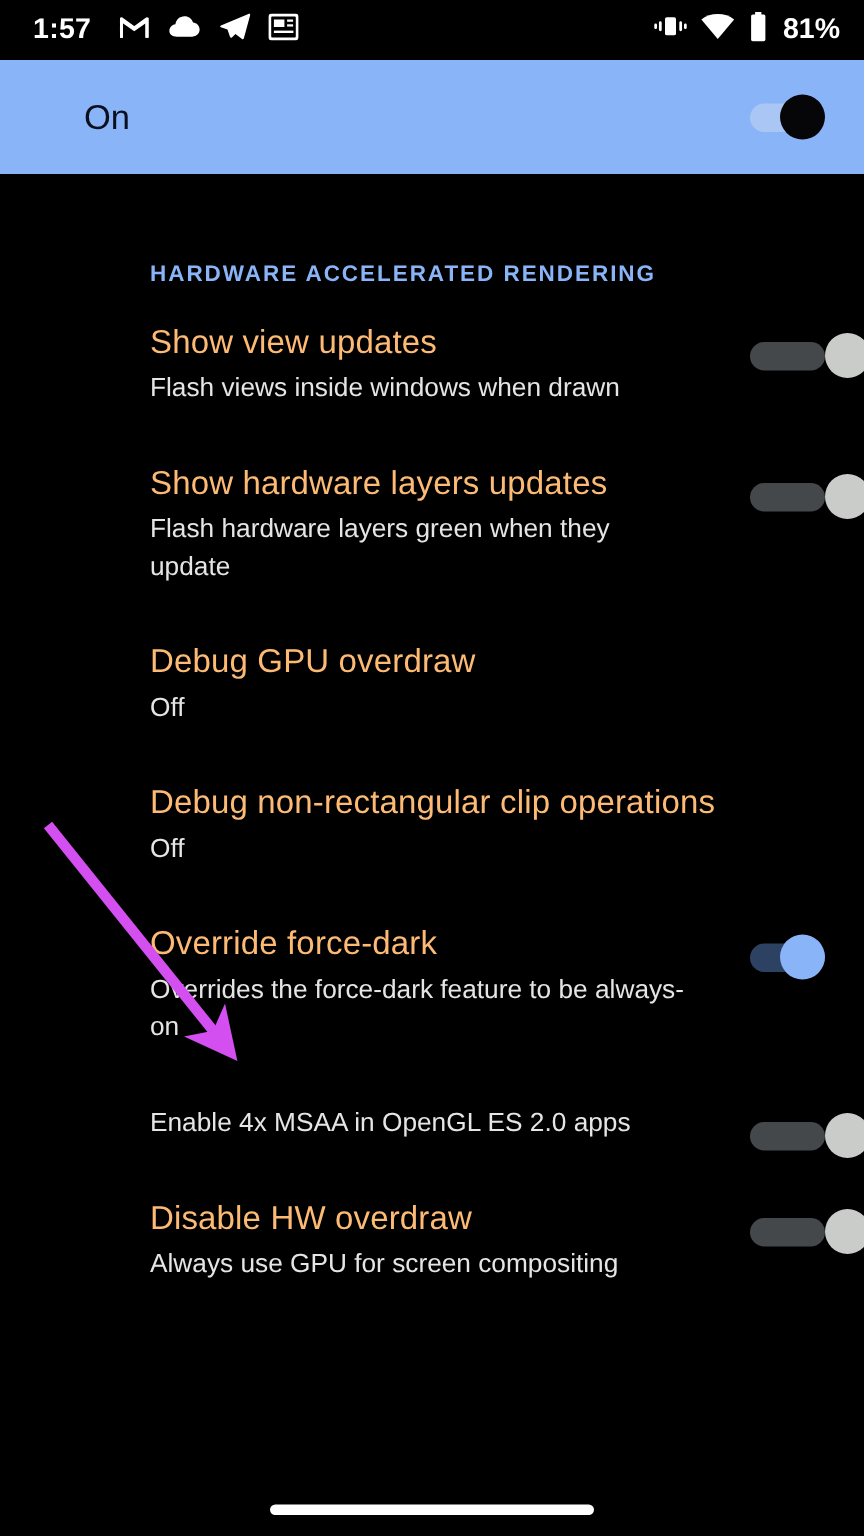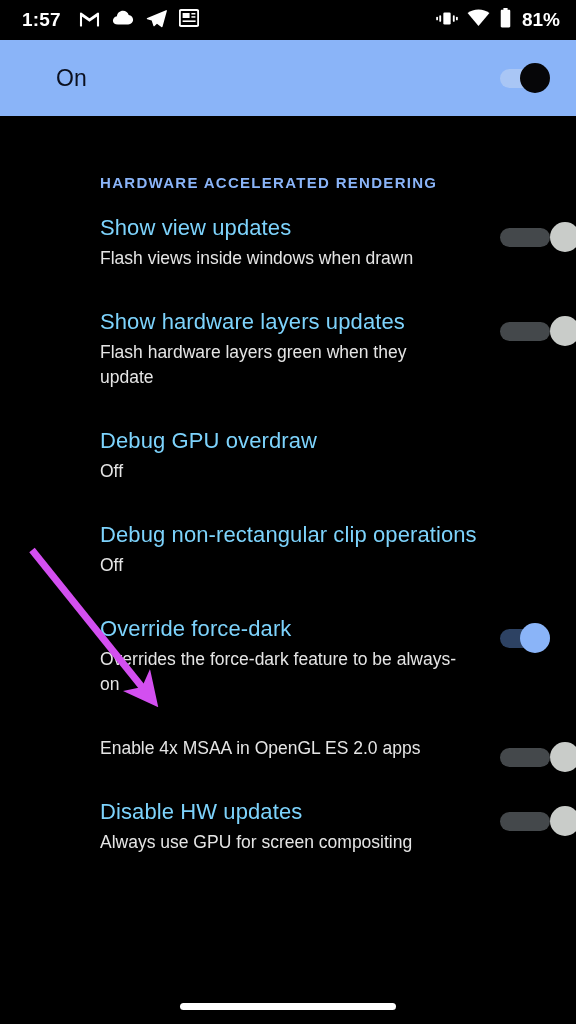--- a/index.html
+++ b/index.html
@@ -70,21 +70,21 @@
     letter-spacing:1.3px; padding:34px 0 4px 100px;margin-top:24px;
   }
   .list { padding-bottom:20px; }
   .row {
     display:flex; align-items:flex-start;
     padding:18px 26px 18px 100px;
     min-height:62px;
   }
   .row-text { flex:1; min-width:0; padding-right:14px; }
   .row-title {
-    color:#7dd3fc; font-size:22px; font-weight:400; line-height:30px;
+    color:#fdba74; font-size:22px; font-weight:400; line-height:30px;
     letter-spacing:.1px;
   }
   .row-sub {
     color:#e5e5e5; font-size:17.5px; font-weight:400; line-height:25px;
     margin-top:3px; max-width:360px;
   }
   .row-switch-wrap { padding-top:9px; }
 
   
   .annot {
@@ -208,21 +208,21 @@
         <div class="row-switch-wrap"><span class="switch on"><span class="track"></span><span class="thumb"></span></span></div>
       </div>
       <div class="row">
         <div class="row-text">
           <div class="row-sub">Enable 4x MSAA in OpenGL ES 2.0 apps</div>
         </div>
         <div class="row-switch-wrap"><span class="switch off"><span class="track"></span><span class="thumb"></span></span></div>
       </div>
       <div class="row">
         <div class="row-text">
-          <div class="row-title">Disable HW updates</div>
+          <div class="row-title">Disable HW overdraw</div>
           <div class="row-sub">Always use GPU for screen compositing</div>
         </div>
         <div class="row-switch-wrap"><span class="switch off"><span class="track"></span><span class="thumb"></span></span></div>
       </div>
     </div>
 
   <svg class="annot" viewBox="0 0 576 1024">
     <defs>
       <marker id="ahead" markerWidth="5" markerHeight="5" refX="2.2" refY="2.5" orient="auto">
         <path d="M0,0 L5,2.5 L0,5 L1.3,2.5 z" fill="#d34ff0"></path>

